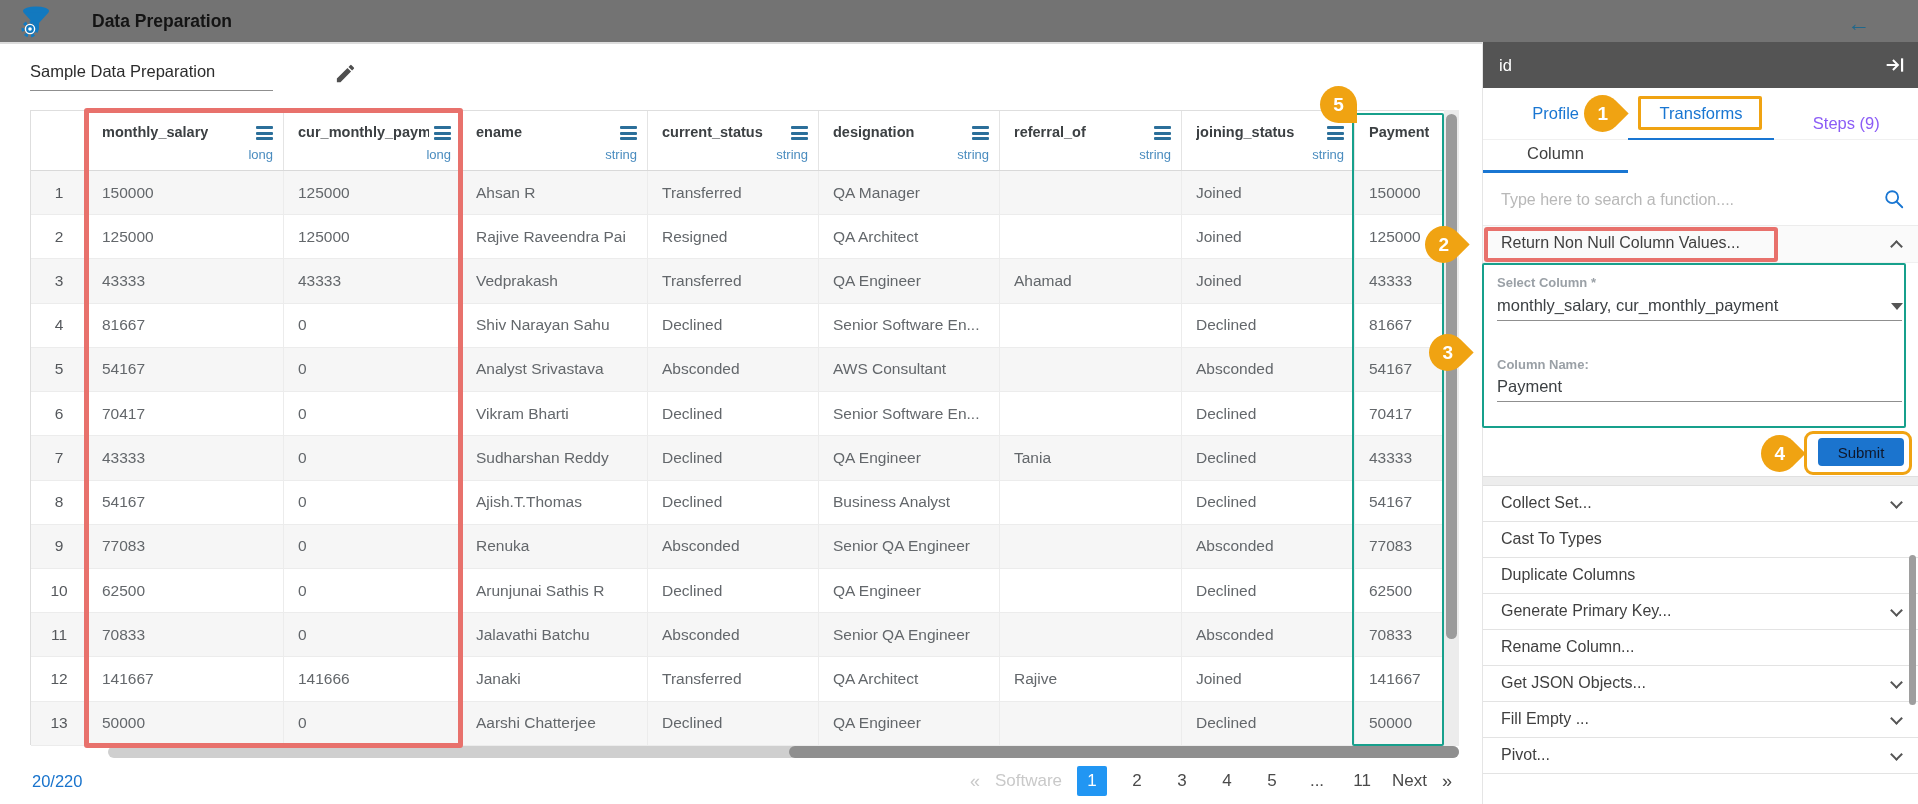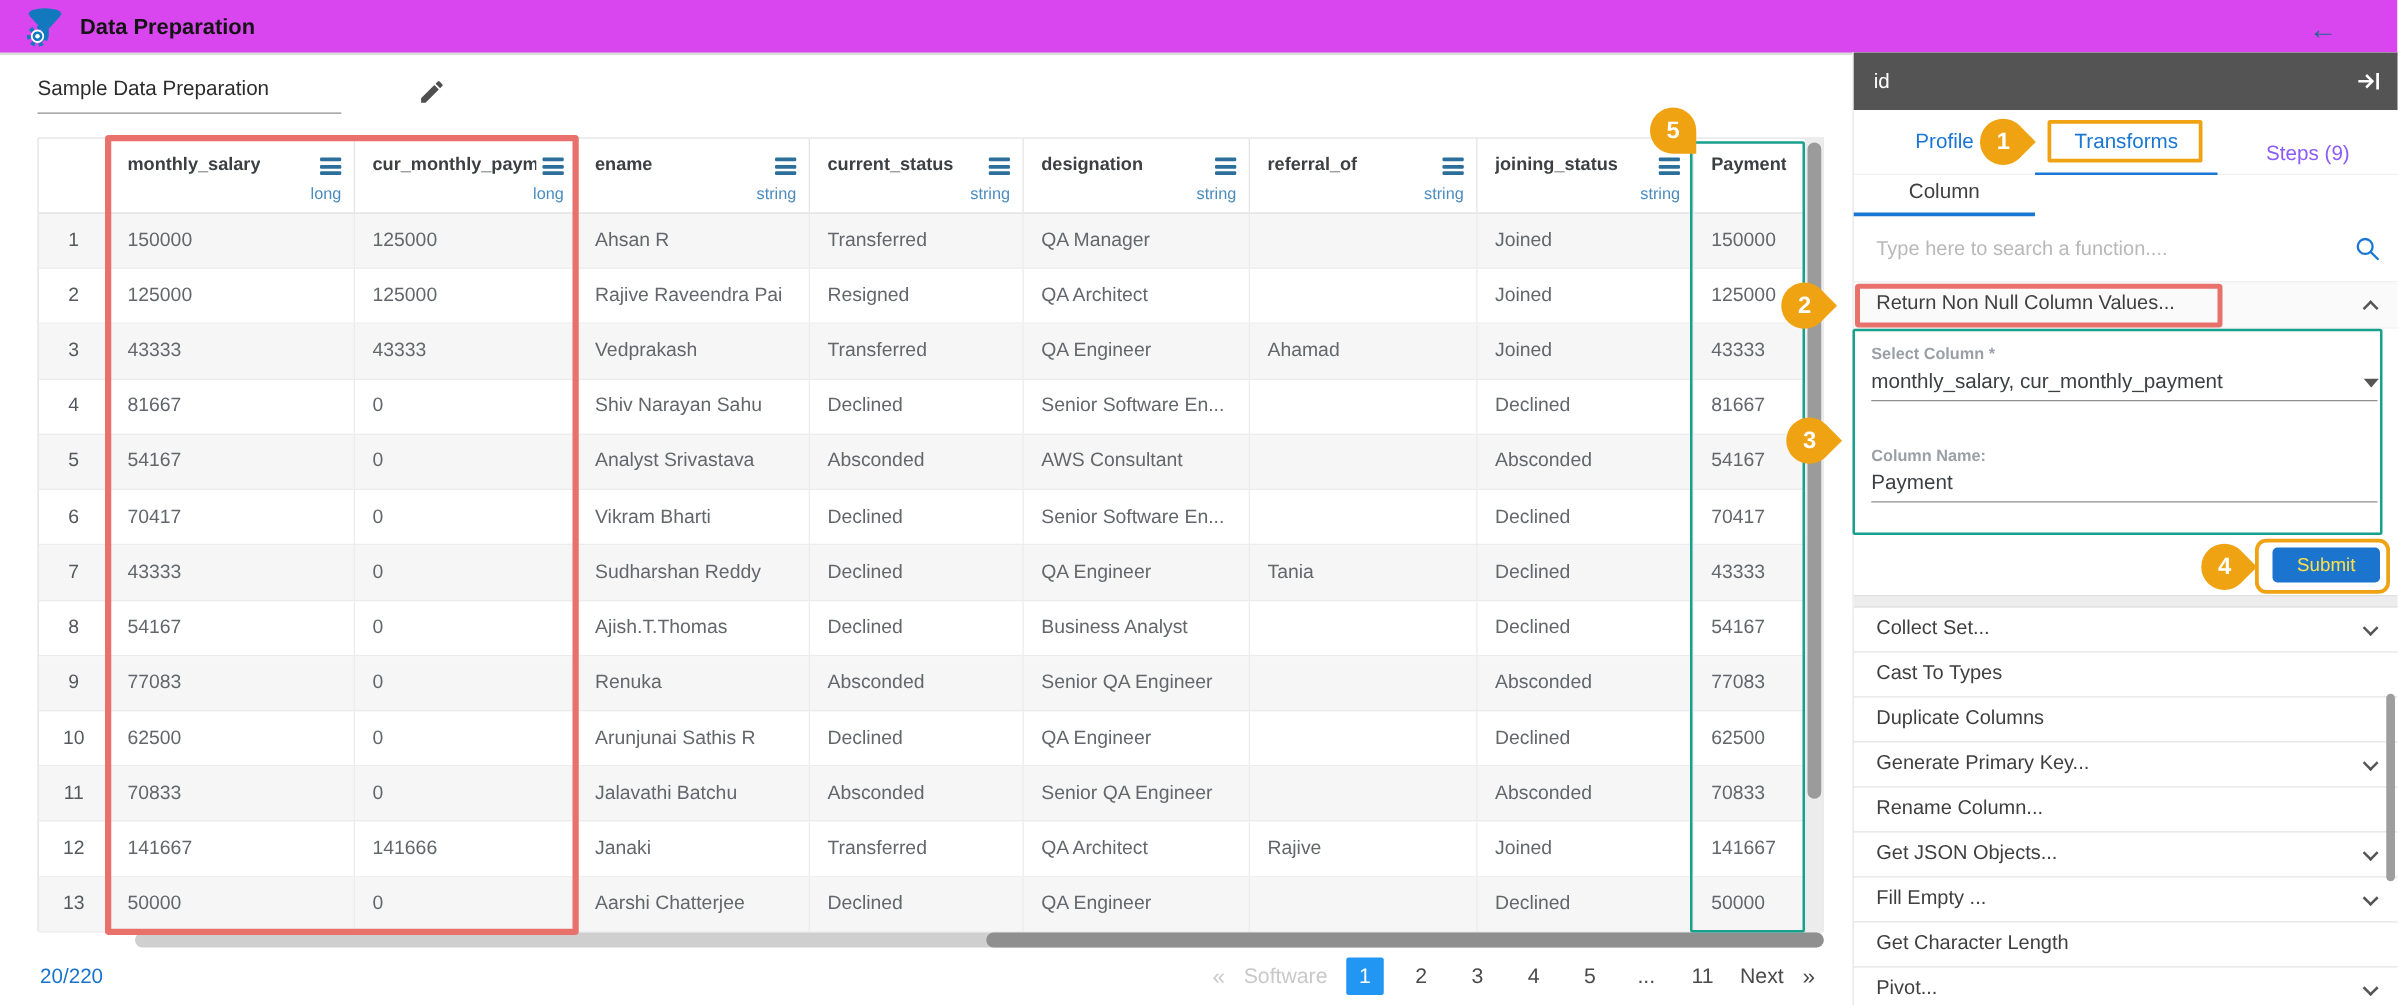--- a/index.html
+++ b/index.html
@@ -2,22 +2,22 @@
 <html><head>
 <meta charset="utf-8">
 <style>
   * { box-sizing: border-box; margin: 0; padding: 0; }
   html,body { width:1918px; height:804px; overflow:hidden; }
   body { font-family:"Liberation Sans", sans-serif; background:#fff; }
   #root { position:relative; width:1918px; height:804px; background:#fff; }
 
   
   .appbar { position:absolute; left:0; top:0; width:1918px; height:44px;
-            background:#d946ef; border-bottom:2px solid #dcdcdc;
-            display:flex; align-items:center; padding:0 18px; }
+            background:#737373; border-bottom:2px solid #dcdcdc;
+            display:flex; align-items:center; padding:0 18px;gap:28px; }
   .appbar .logo { width:36px; height:36px; margin-right:10px; }
   .appbar .apptitle { font-size:17.5px; font-weight:bold; color:#141414; }
   .backarrow { position:absolute; right:48px; top:10px; font-size:23px; color:#20688c; font-weight:bold; cursor:pointer; }
 
   
   .prepname { position:absolute; left:30px; top:62px; width:243px; font-size:16.5px; color:#2c2c2c;
               border-bottom:1px solid #8f8f8f; padding-bottom:9px; }
   .pencil { position:absolute; left:334px; top:62px; }
 
   
@@ -69,21 +69,21 @@
                      font-size:16px; color:#555; font-family:"Liberation Sans",sans-serif; background:transparent; }
   .sb-search input::placeholder { color:#b8b8b8; }
   .sb-search .sicon { position:absolute; right:14px; top:15px; cursor:pointer; }
   .sb-activefn { position:absolute; left:0; top:184px; width:436px; height:37px; background:#fafafa; border-bottom:1px solid #f0f0f0; cursor:pointer; }
   .sb-activefn .lbl { position:absolute; left:18px; top:8px; font-size:16px; color:#3f3f3f; }
   .sb-form { position:absolute; left:0; top:221px; width:436px; height:228px; background:#fff; }
   .f-label { position:absolute; font-size:13px; color:#9aa0a6;font-weight:bold; }
   .f-value { position:absolute; font-size:16.5px; color:#3c4043; }
   .f-line  { position:absolute; height:1px; background:#8f8f8f; }
   .caret-down { position:absolute; width:0; height:0; border-left:6px solid transparent; border-right:6px solid transparent; border-top:7px solid #555; cursor:pointer; }
-  .submitbtn { position:absolute; left:335px; top:396px; width:86px; height:28px; background:#1b74ce; color:#fde047;
+  .submitbtn { position:absolute; left:335px; top:396px; width:86px; height:28px; background:#1b74ce; color:#0f172a;
                border:none; border-radius:4px; font-size:15px; font-family:"Liberation Sans",sans-serif; cursor:pointer; }
   .sb-divider { position:absolute; left:0; top:434px; width:436px; height:10px; background:#ededed; border-top:1px solid #e0e0e0; border-bottom:1px solid #e0e0e0; }
   .fnlist { position:absolute; left:0; top:444px; width:436px; height:318px; overflow:hidden; }
   .fnrow { position:relative; height:36px; border-bottom:1px solid #e3e3e3; cursor:pointer; }
   .fnrow .lbl { position:absolute; left:18px; top:8px; font-size:16px; color:#3f3f3f; }
   .fnrow .chev { position:absolute; right:18px; top:12px; }
   .sb-scroll { position:absolute; right:2px; top:513px; width:7px; height:150px; background:#9e9e9e; border-radius:4px; }
 
   .chev { display:inline-block; width:9px; height:9px; border-right:2px solid #555; border-bottom:2px solid #555; transform:rotate(45deg); }
   .chev.up { transform:rotate(-135deg); margin-top:6px; }
@@ -434,23 +434,20 @@
         </div>
         <div class="fnrow">
           <span class="lbl">Get JSON Objects...</span>
           <i class="chev"></i>
         </div>
         <div class="fnrow">
           <span class="lbl">Fill Empty ...</span>
           <i class="chev"></i>
         </div>
         <div class="fnrow">
-          <span class="lbl">Get Character Length</span>
-        </div>
-        <div class="fnrow">
           <span class="lbl">Pivot...</span>
           <i class="chev"></i>
         </div>
       </div>
     <div class="sb-scroll"></div>
   </div>
 
   <div class="hl-red" id="box-cols"></div>
   <div class="hl-teal" id="box-payment"></div>
   <div class="hl-orange" id="box-transforms"></div>

